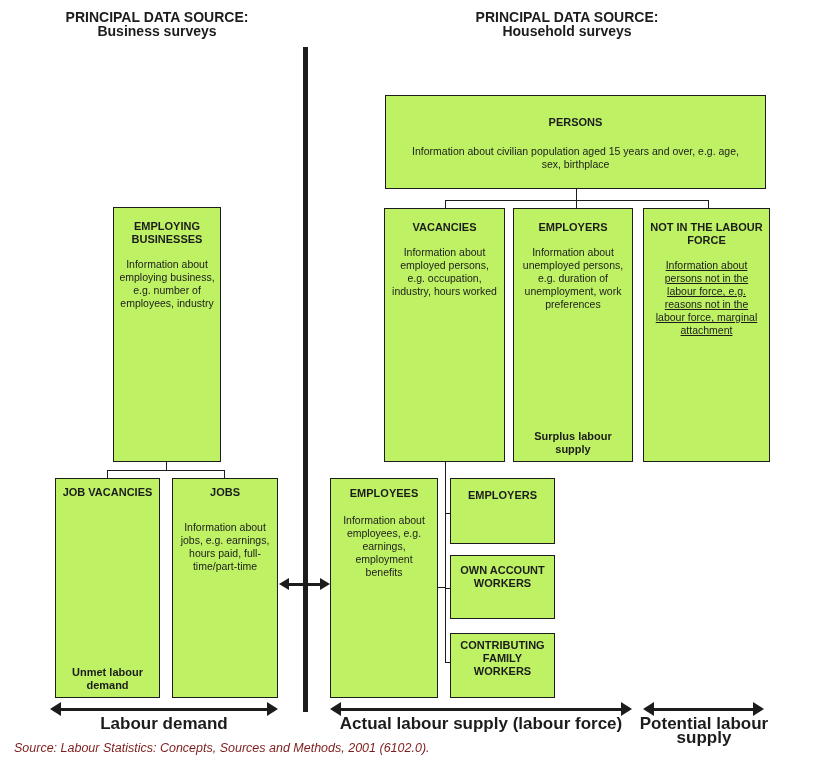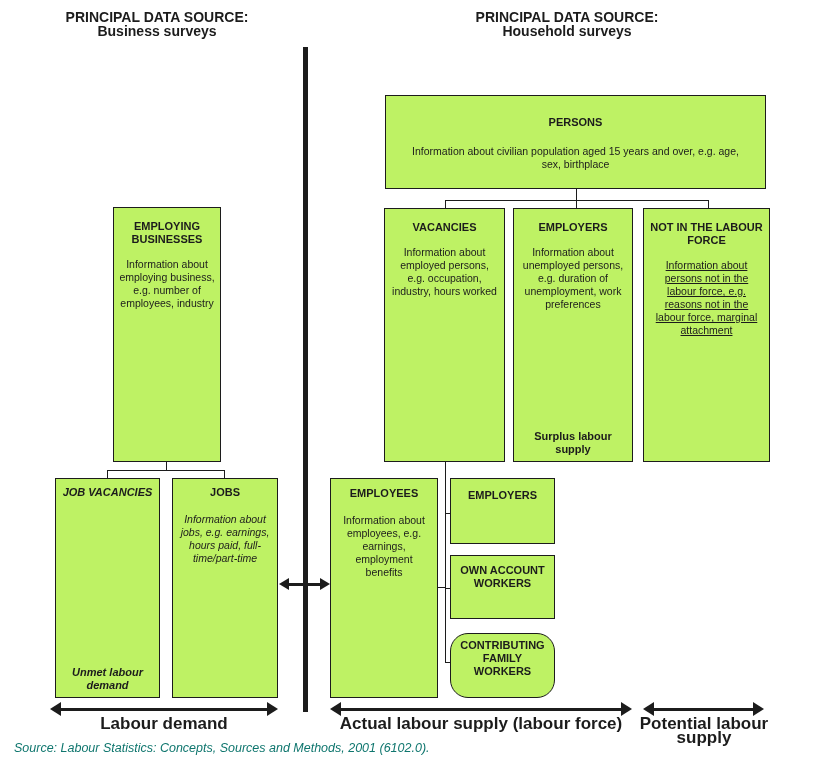--- a/index.html
+++ b/index.html
@@ -27,21 +27,21 @@
     position:absolute; left:0; top:0; width:0; height:0;
     border-top:7px solid transparent; border-bottom:7px solid transparent;
     border-right:11px solid #1c1c1c;
   }
   .arrow .ah-r {
     position:absolute; right:0; top:0; width:0; height:0;
     border-top:7px solid transparent; border-bottom:7px solid transparent;
     border-left:11px solid #1c1c1c;
   }
   .arrow-label { position:absolute; text-align:center; font-weight:bold; font-size:17px; line-height:14px; }
-  .source { position:absolute; font-style:italic; font-size:12.5px; color:#0f766e; }
+  .source { position:absolute; font-style:italic; font-size:12.5px; color:#7f1d1d; }
 </style>
 </head>
 <body>
 
 <div class="canvas">
 
   <div class="hdr" style="left:47px; top:10px; width:220px;">
     <div>PRINCIPAL DATA SOURCE:</div>
     <div>Business surveys</div>
   </div>
@@ -82,28 +82,28 @@
   <div class="box" style="left:113px; top:207px; width:108px; height:255px;">
     <div class="title" style="padding-top:12px;">EMPLOYING BUSINESSES</div>
     <div class="body" style="margin-top:12px;">Information about employing business, e.g. number of employees, industry</div>
   </div>
 
   <div class="line" style="left:166px; top:462px; width:1px; height:8px;"></div>
   <div class="line" style="left:107px; top:470px; width:117px; height:1px;"></div>
   <div class="line" style="left:107px; top:470px; width:1px; height:8px;"></div>
   <div class="line" style="left:224px; top:470px; width:1px; height:8px;"></div>
 
-  <div class="box" style="left:55px; top:478px; width:105px; height:220px;font-style:italic;">
+  <div class="box" style="left:55px; top:478px; width:105px; height:220px;">
     <div class="title" style="padding-top:7px;">JOB VACANCIES</div>
     <div class="footer">Unmet labour demand</div>
   </div>
 
   <div class="box" style="left:172px; top:478px; width:106px; height:220px;">
     <div class="title" style="padding-top:7px;">JOBS</div>
-    <div class="body" style="margin-top:14px;font-style:italic;">Information about jobs, e.g. earnings, hours paid, full-time/part-time</div>
+    <div class="body" style="margin-top:22px;">Information about jobs, e.g. earnings, hours paid, full-time/part-time</div>
   </div>
 
   <div class="box" style="left:330px; top:478px; width:108px; height:220px;">
     <div class="title" style="padding-top:8px;">EMPLOYEES</div>
     <div class="body" style="margin-top:14px;">Information about employees, e.g. earnings, employment benefits</div>
   </div>
 
   <div class="line" style="left:445px; top:462px; width:1px; height:201px;"></div>
   <div class="line" style="left:438px; top:587px; width:8px; height:1px;"></div>
   <div class="line" style="left:445px; top:513px; width:6px; height:1px;"></div>
@@ -111,21 +111,21 @@
   <div class="line" style="left:445px; top:662px; width:6px; height:1px;"></div>
 
   <div class="box" style="left:450px; top:555px; width:105px; height:64px;">
     <div class="title" style="padding-top:8px;">OWN ACCOUNT WORKERS</div>
   </div>
 
   <div class="box" style="left:450px; top:478px; width:105px; height:66px;">
     <div class="title" style="padding-top:10px;">EMPLOYERS</div>
   </div>
 
-  <div class="box" style="left:450px; top:633px; width:105px; height:65px;border-radius:18px;">
+  <div class="box" style="left:450px; top:633px; width:105px; height:65px;">
     <div class="title" style="padding-top:5px;">CONTRIBUTING FAMILY WORKERS</div>
   </div>
 
   <div class="arrow" style="left:279px; top:578px; width:51px;">
     <span class="ah-l" style="border-top-width:6px;border-bottom-width:6px;border-right-width:10px;"></span>
     <span class="shaft" style="left:7px;right:7px;top:4.5px;"></span>
     <span class="ah-r" style="border-top-width:6px;border-bottom-width:6px;border-left-width:10px;"></span>
   </div>
 
   <div class="arrow" style="left:50px; top:702px; width:228px;">

